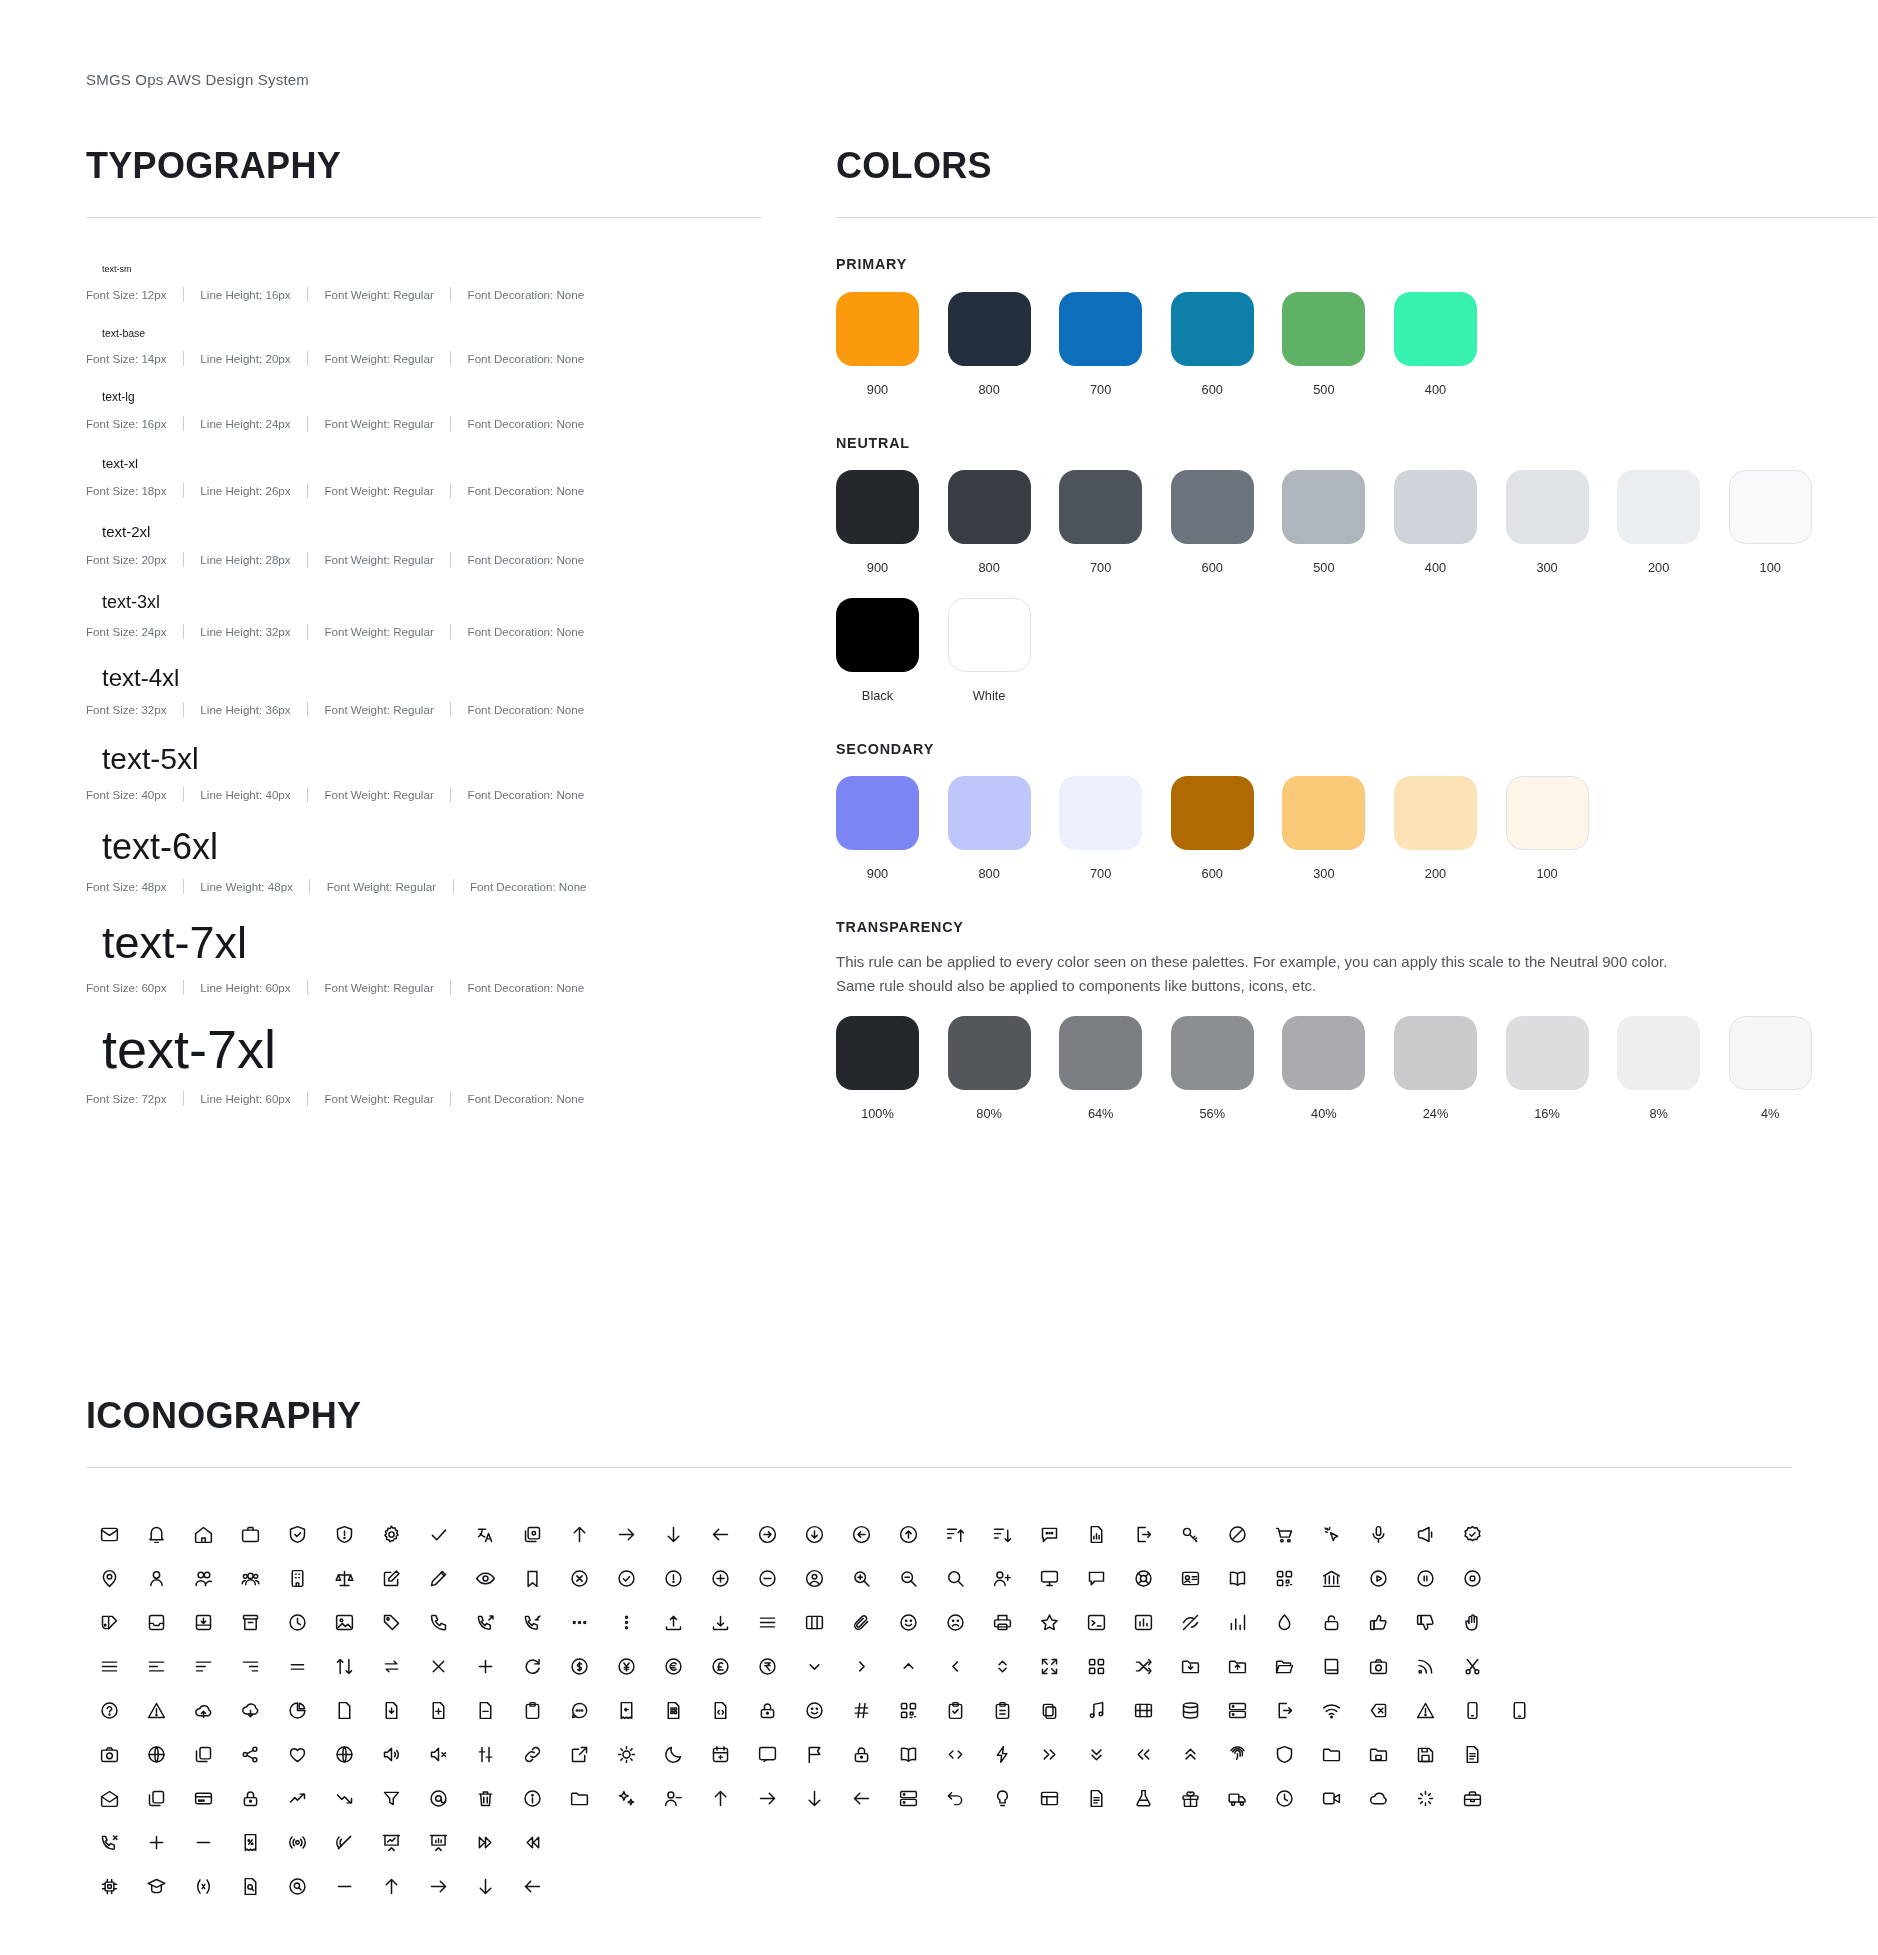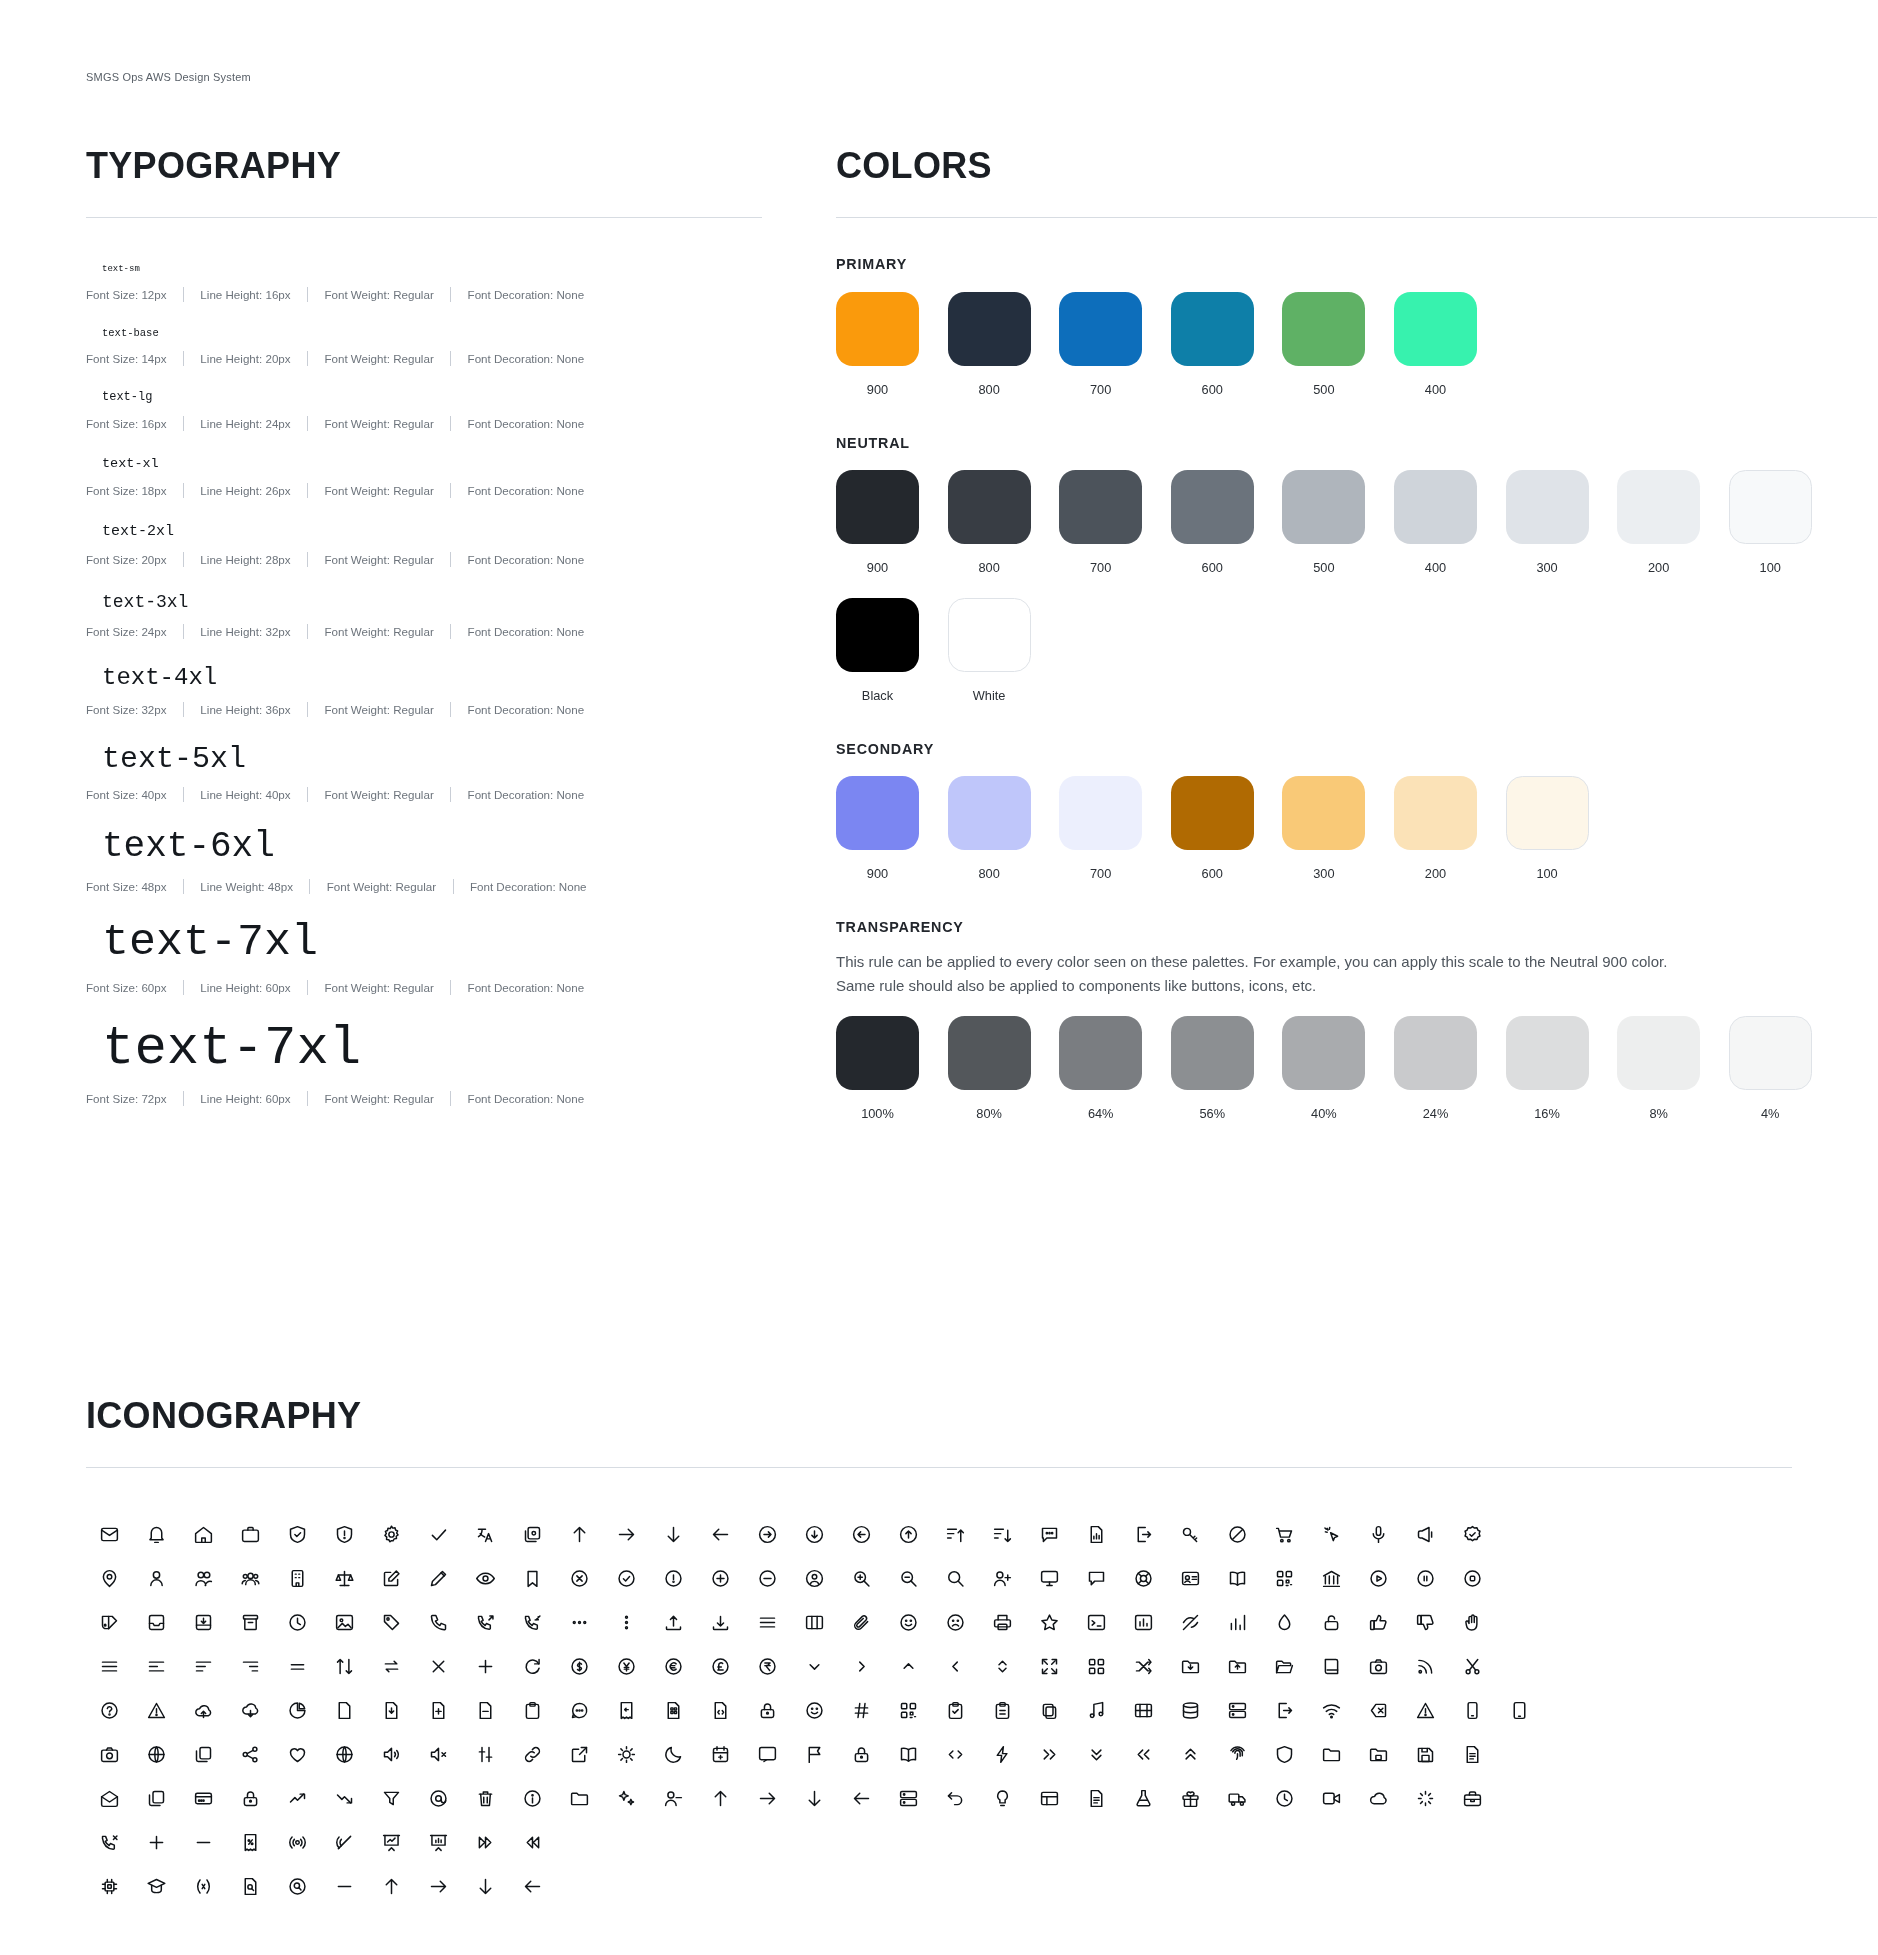--- a/index.html
+++ b/index.html
@@ -13,21 +13,21 @@
     color: #1f2329;
     -webkit-font-smoothing: antialiased;
   }
 
   .page { position: relative; width: 1879px; }
 
   
   .brand {
     position: absolute;
     left: 86px; top: 71px;
-    font-size: 11px;
+    font-size: 15px;
     letter-spacing: 0.2px;
     color: #596068;
     font-family: "Liberation Sans", sans-serif;
   }
 
   
   .cols {
     position: absolute;
     top: 147px; left: 0;
     width: 1879px;
@@ -51,21 +51,21 @@
     margin-top: 32px;
   }
 
   
   .type-list { margin-top: 47px; }
   .type-item { margin-bottom: 25.5px; }
   .type-sample {
     color: #14181d;
     font-weight: 400;
     line-height: 1.08;
-    font-family: Liberation Mono, monospace;
+    font-family: Liberation Sans, sans-serif;
     white-space: nowrap;
     padding-left: 16px;
   }
   .type-meta {
     margin-top: 12px;
     display: flex;
     align-items: center;
     font-size: 11.6px;
     color: #6d747c;
     white-space: nowrap;

